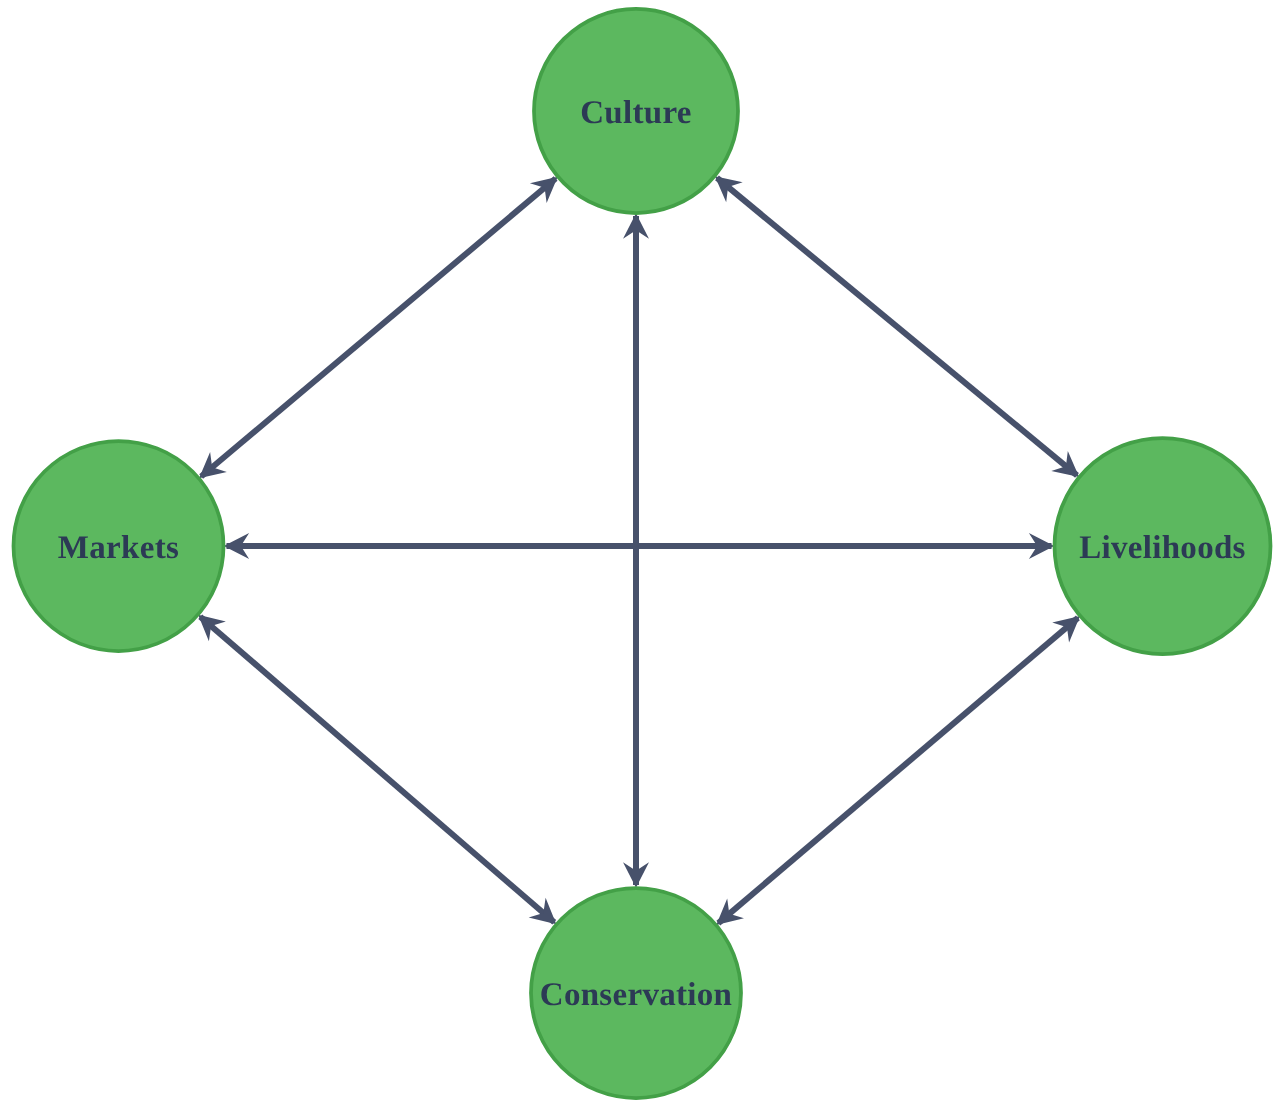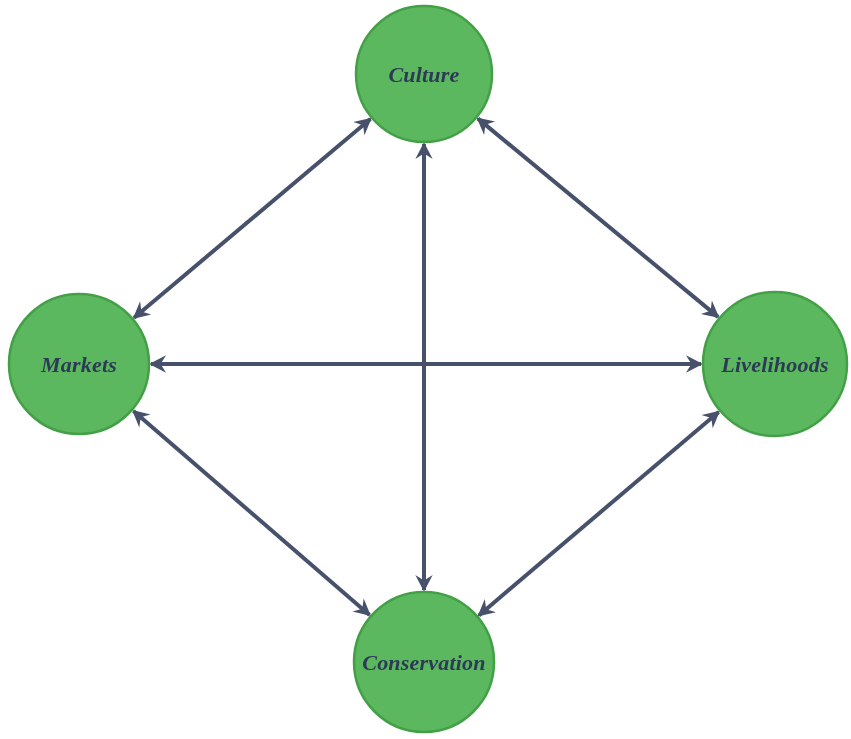--- a/index.html
+++ b/index.html
@@ -7,21 +7,20 @@
     padding: 0;
     background: #ffffff;
     font-family: "Liberation Sans", sans-serif;
   }
   .canvas {
     position: relative;
     width: 851px;
     height: 739px;
     background: #ffffff;
     overflow: hidden;
-    font-style: italic;
   }
   svg {
     display: block;
   }
   .node-label {
     font-family: "Liberation Serif", "DejaVu Serif", serif;
     font-weight: bold;
     font-size: 22px;
     letter-spacing: 0.2px;
   }

